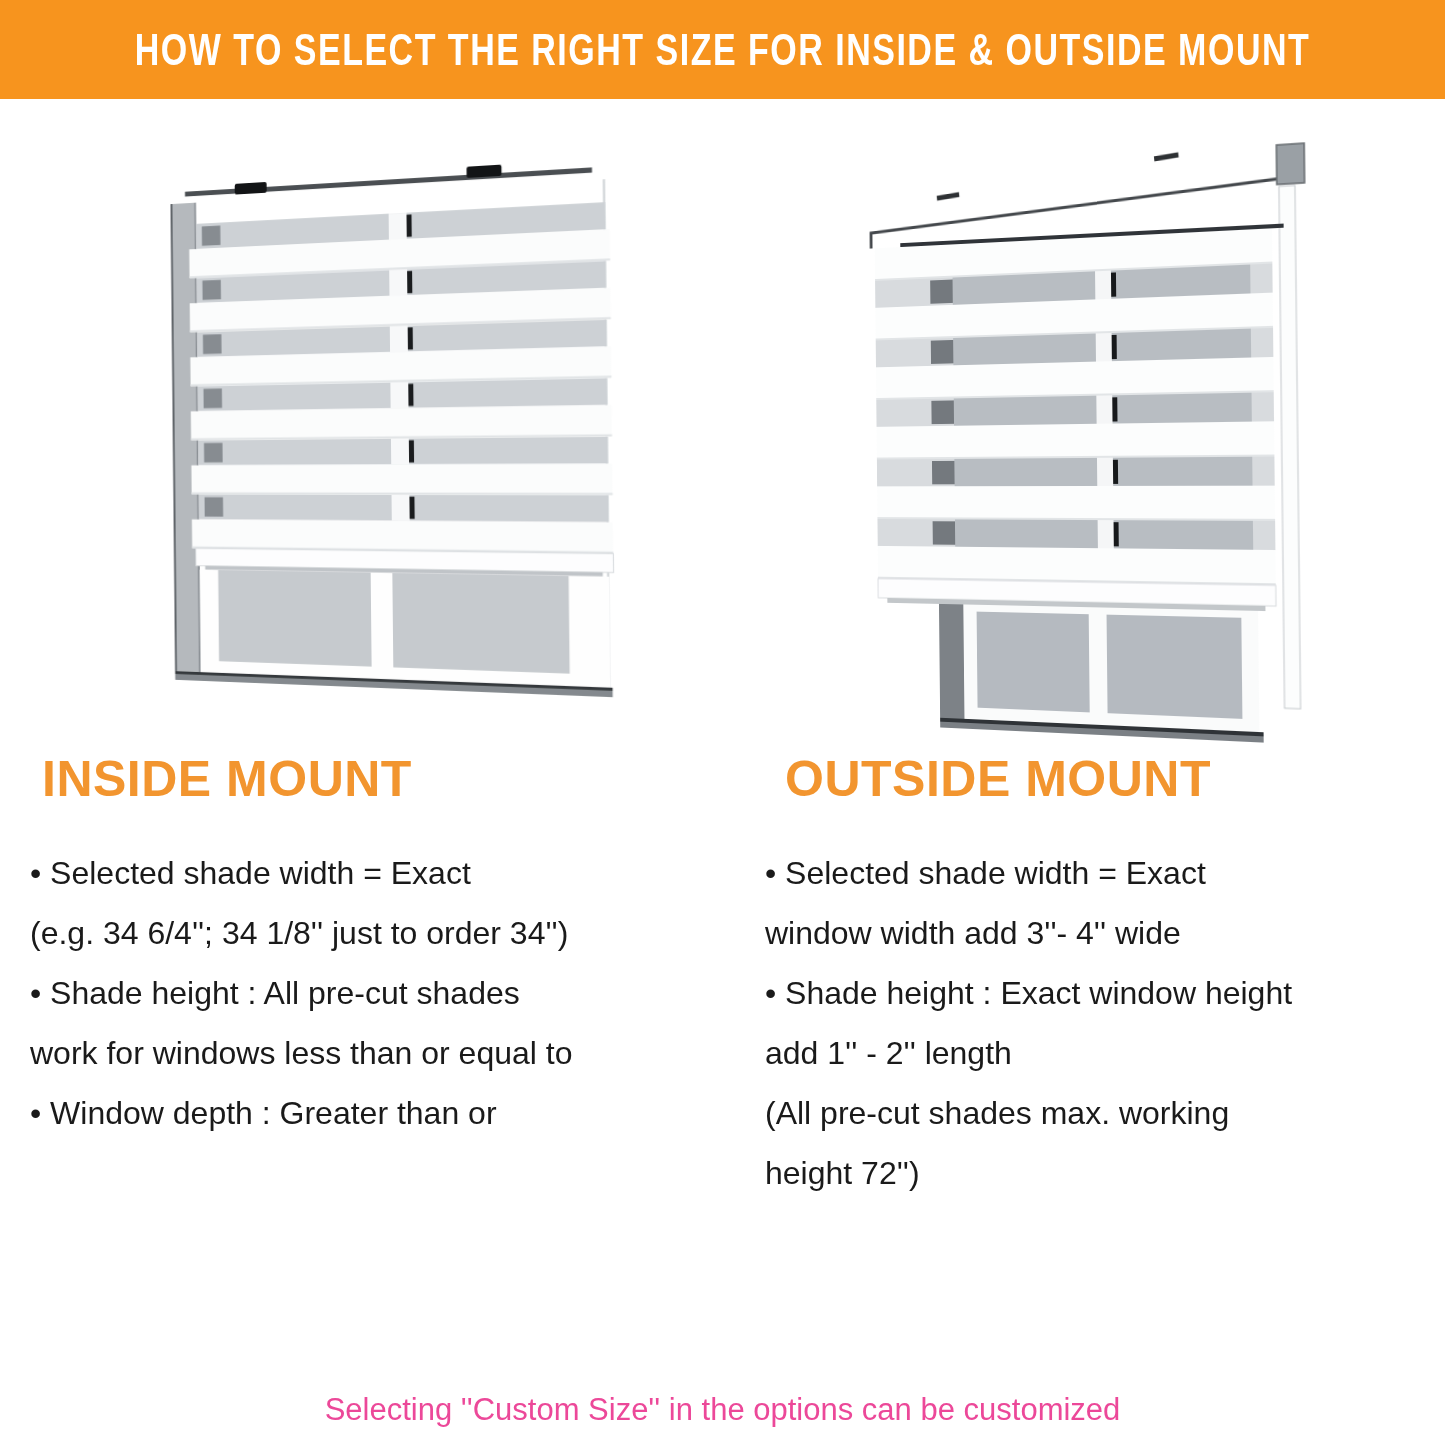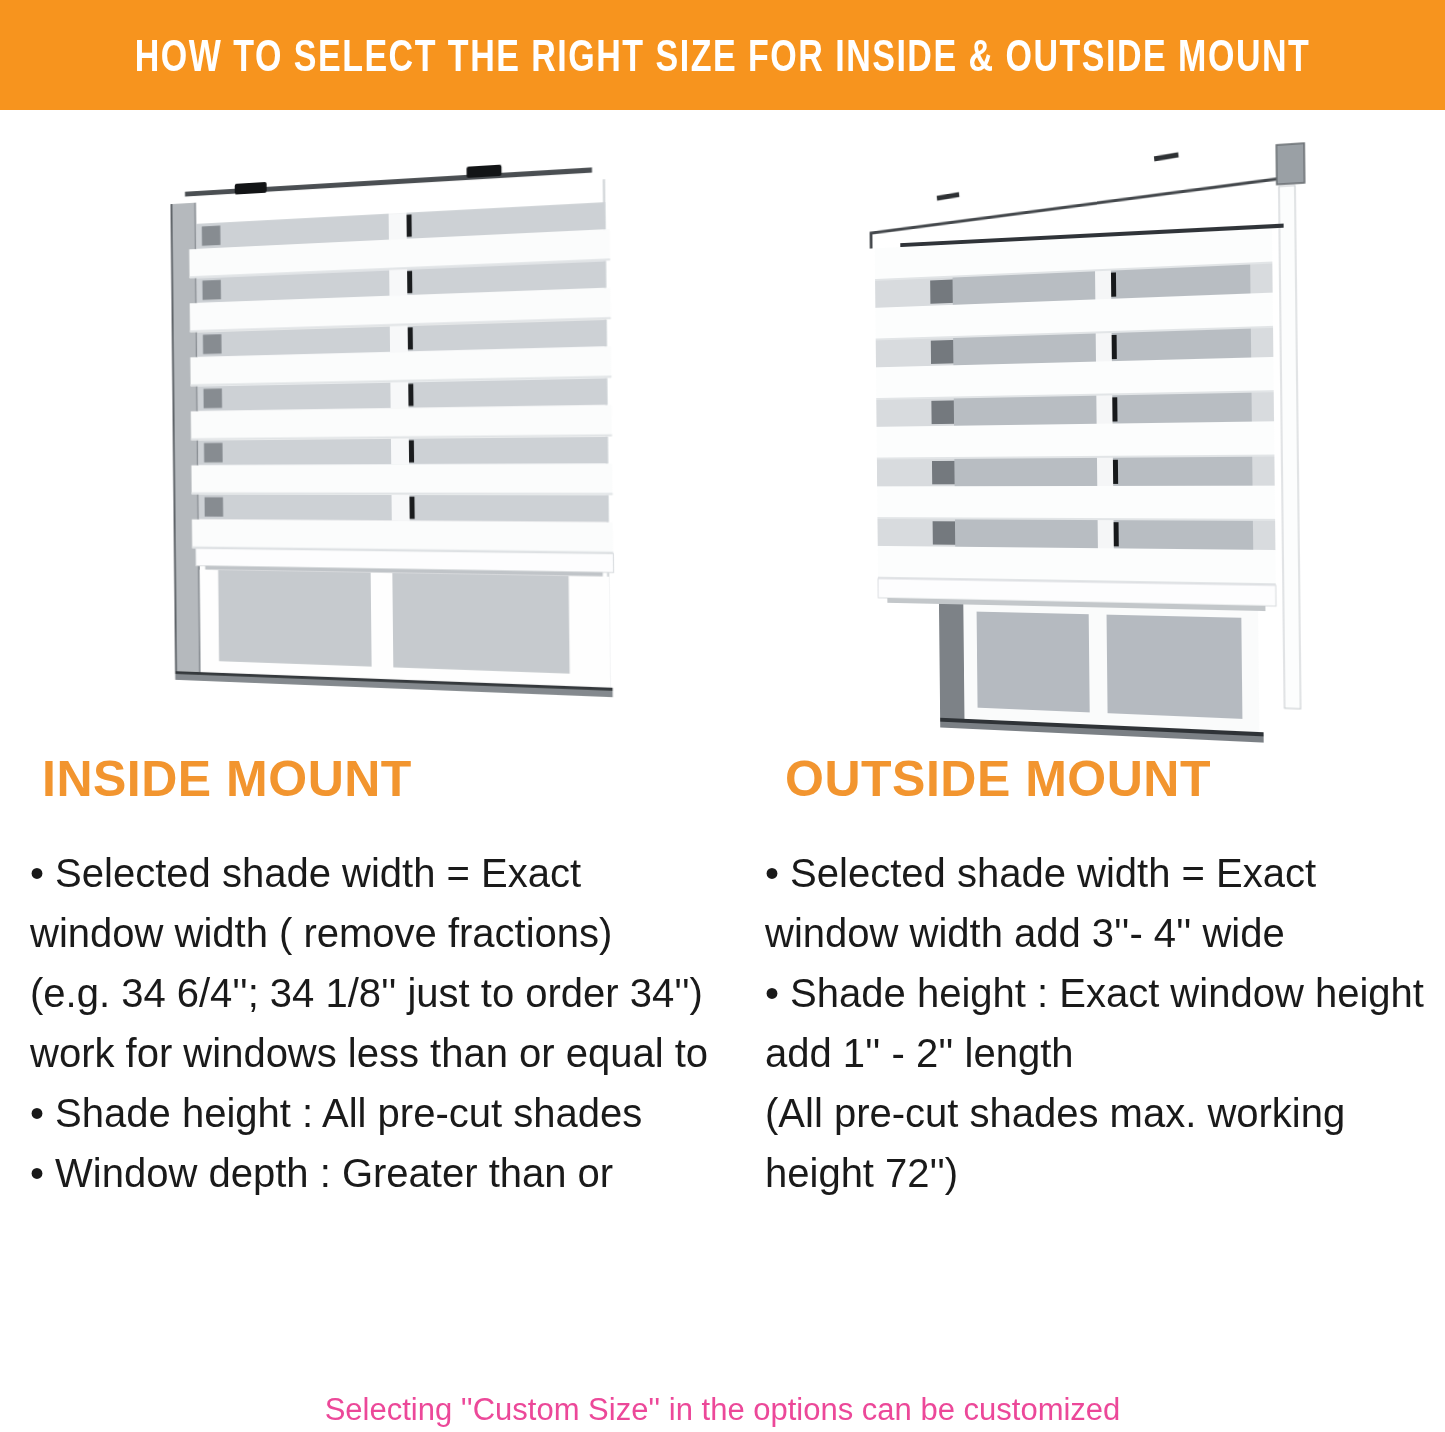--- a/index.html
+++ b/index.html
@@ -2,21 +2,21 @@
 <html><head>
 <meta charset="utf-8">
 <style>
   html,body{margin:0;padding:0;background:#ffffff;}
   .page{
     position:relative;width:1445px;height:1432px;overflow:hidden;background:#ffffff;
     font-family:"Liberation Sans", sans-serif;
   }
   
   .banner{
-    position:absolute;left:0;top:0;width:1445px;height:110px;background:#F7941E;
+    position:absolute;left:0;top:0;width:1445px;height:99px;background:#F7941E;
     display:flex;align-items:center;justify-content:center;
   }
   .banner-title{
     color:#ffffff;font-weight:700;font-size:34px;letter-spacing:1.5px;
     transform:scaleY(1.32);white-space:nowrap;
   }
   
   .fig{position:absolute;}
   .fig svg{width:100%;height:100%;display:block;}
   .fig-inside{left:150px;top:148px;width:462px;height:566px;}
@@ -24,21 +24,21 @@
   .fig-inside svg{transform:perspective(900px) rotateY(-10deg) rotate(-0.6deg);}
   .fig-outside svg{transform:perspective(900px) rotateY(-10deg) rotate(-0.6deg);}
   
   .mount-heading{
     position:absolute;top:750px;margin:0;font-size:50px;font-weight:700;color:#F2952F;
     white-space:nowrap;letter-spacing:0.5px;
   }
   .heading-inside{left:42px;}
   .heading-outside{left:785px;}
   
-  .col{position:absolute;top:843px;font-size:40px;line-height:60px;color:#1A1A1A;}
+  .col{position:absolute;top:843px;font-size:32px;line-height:60px;color:#1A1A1A;}
   .col-inside{left:30px;width:700px;}
   .col-outside{left:765px;width:690px;}
   .spec-line{white-space:nowrap;}
   
   .footer-note{
     position:absolute;left:0;top:1392px;width:1445px;text-align:center;
     font-size:31px;color:#ec4899;
   }
 </style>
 </head>
@@ -156,24 +156,23 @@
         <rect x="86" y="582" width="326" height="6" fill="#7b8085"></rect>
       </g>
     </svg>
   </div>
 
   <h2 class="mount-heading heading-inside">INSIDE MOUNT</h2>
   <h2 class="mount-heading heading-outside">OUTSIDE MOUNT</h2>
 
   <div class="col col-inside">
     <div class="spec-line">• Selected shade width = Exact</div>
-    <div class="spec-line">window width ( remove fractions)</div>
     <div class="spec-line">(e.g. 34 6/4''; 34 1/8'' just to order 34'')</div>
+    <div class="spec-line">• Shade height : All pre-cut shades</div>
     <div class="spec-line">work for windows less than or equal to</div>
-    <div class="spec-line">• Shade height : All pre-cut shades</div>
     <div class="spec-line">• Window depth : Greater than or</div>
   </div>
 
   <div class="col col-outside">
     <div class="spec-line">• Selected shade width = Exact</div>
     <div class="spec-line">window width add 3''- 4'' wide</div>
     <div class="spec-line">• Shade height : Exact window height</div>
     <div class="spec-line">add 1'' - 2'' length</div>
     <div class="spec-line">(All pre-cut shades max. working</div>
     <div class="spec-line">height 72'')</div>

